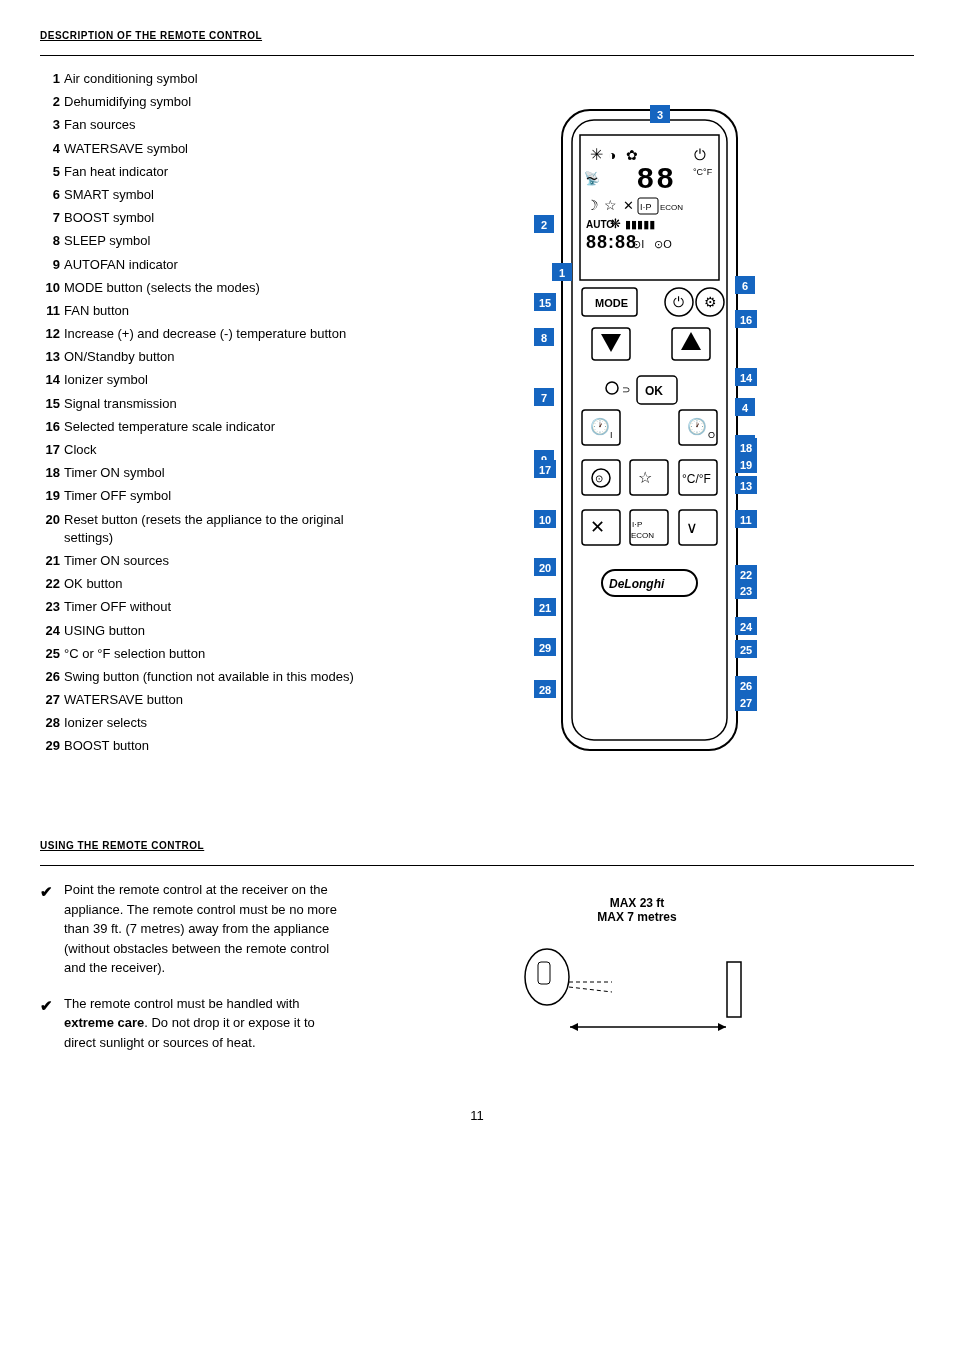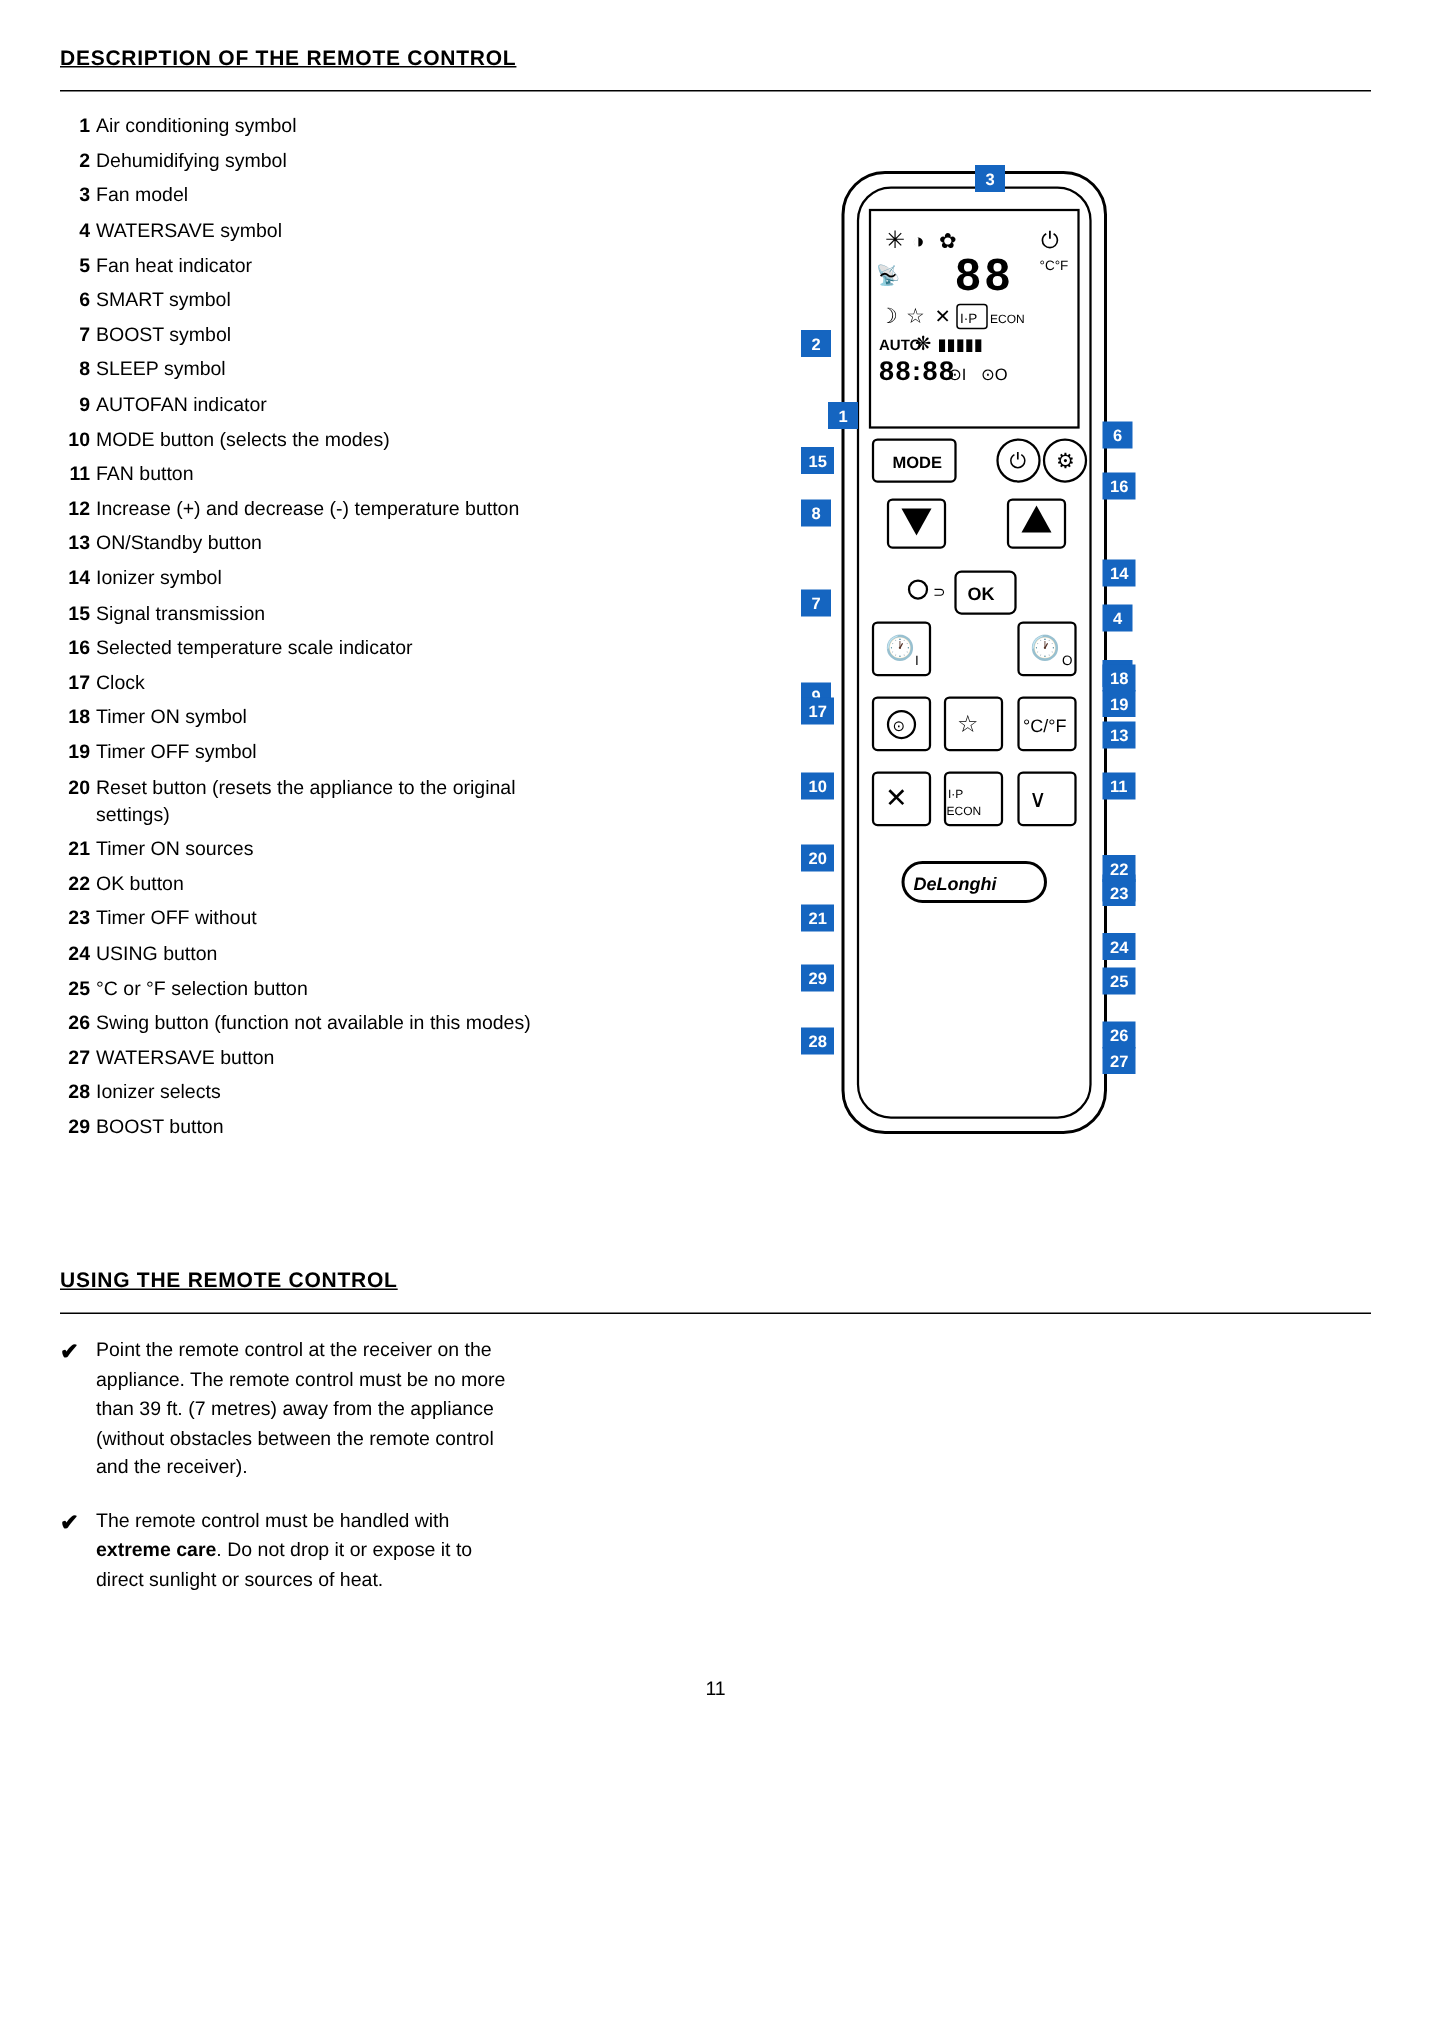--- a/index.html
+++ b/index.html
@@ -7,21 +7,21 @@
       font-family: Arial, Helvetica, sans-serif;
       font-size: 13px;
       background: #fff;
       color: #000;
       width: 954px;
       min-height: 1361px;
       padding: 30px 40px;
     }
 
     .section-title {
-      font-size: 14px;
+      font-size: 10px;
       font-weight: bold;
       text-decoration: underline;
       margin-bottom: 14px;
       letter-spacing: 0.5px;
     }
 
     .section-divider {
       border: none;
       border-top: 1.5px solid #000;
       margin-bottom: 14px;
@@ -155,21 +155,21 @@
     <li>
           <span class="num"><strong>1</strong></span>
           <span class="label">Air conditioning symbol</span>
         </li>
         <li>
           <span class="num"><strong>2</strong></span>
           <span class="label">Dehumidifying symbol</span>
         </li>
         <li>
           <span class="num"><strong>3</strong></span>
-          <span class="label">Fan model</span>
+          <span class="label">Fan sources</span>
         </li>
         <li>
           <span class="num"><strong>4</strong></span>
           <span class="label">WATERSAVE symbol</span>
         </li>
         <li>
           <span class="num"><strong>5</strong></span>
           <span class="label">Fan heat indicator</span>
         </li>
         <li>
@@ -442,16 +442,37 @@
       <div class="using-item">
         <span class="checkmark">✔</span>
         <span>Point the remote control at the receiver on the appliance. The remote control must be no more than  39 ft. (7 metres) away from the appliance (without obstacles between the remote control and the receiver).</span>
       </div>
       <div class="using-item">
         <span class="checkmark">✔</span>
         <span>The remote control must be handled with <strong>extreme care</strong>. Do not drop it or expose it to direct sunlight or sources of heat.</span>
       </div>
     </div>
 
+    <div class="using-diagram">
+      <div class="distance-label">
+        <div>MAX 23 ft</div>
+        <div>MAX 7 metres</div>
+      </div>
+      <svg width="250" height="120">
+
+        <ellipse cx="35" cy="45" rx="22" ry="28" fill="white" stroke="black" stroke-width="1.5"></ellipse>
+
+        <rect x="26" y="30" width="12" height="22" rx="3" fill="white" stroke="black" stroke-width="1"></rect>
+
+        <rect x="215" y="30" width="14" height="55" fill="white" stroke="black" stroke-width="1.5"></rect>
+
+        <line x1="57" y1="50" x2="100" y2="50" stroke="black" stroke-width="1" stroke-dasharray="4,3"></line>
+        <line x1="57" y1="55" x2="100" y2="60" stroke="black" stroke-width="1" stroke-dasharray="4,3"></line>
+
+        <line x1="58" y1="95" x2="214" y2="95" stroke="black" stroke-width="1.5"></line>
+        <polygon points="58,95 66,91 66,99" fill="black"></polygon>
+        <polygon points="214,95 206,91 206,99" fill="black"></polygon>
+      </svg>
+    </div>
   </div>
 </div>
 
 <div class="page-num">11</div>
 
 </body></html>

